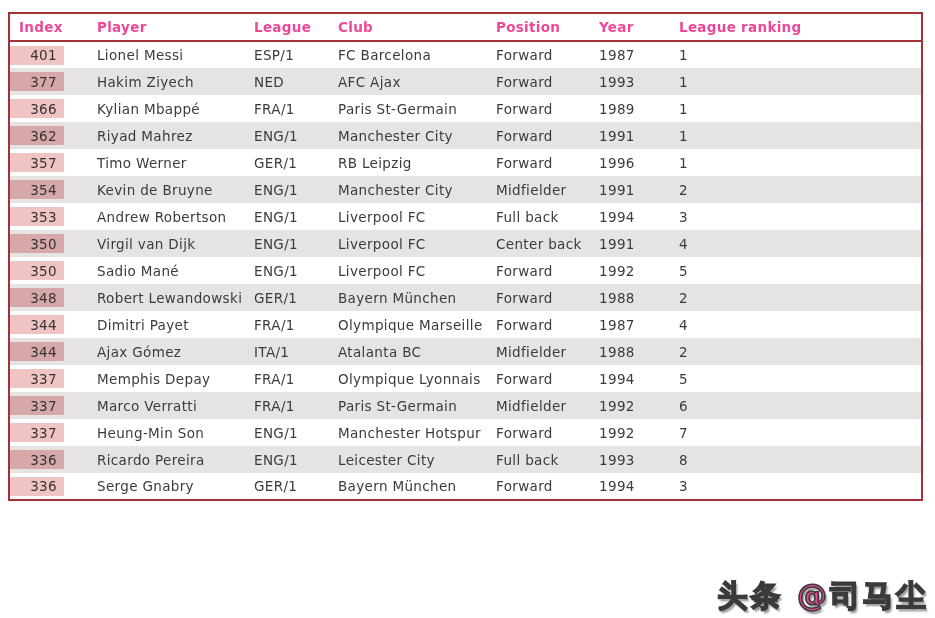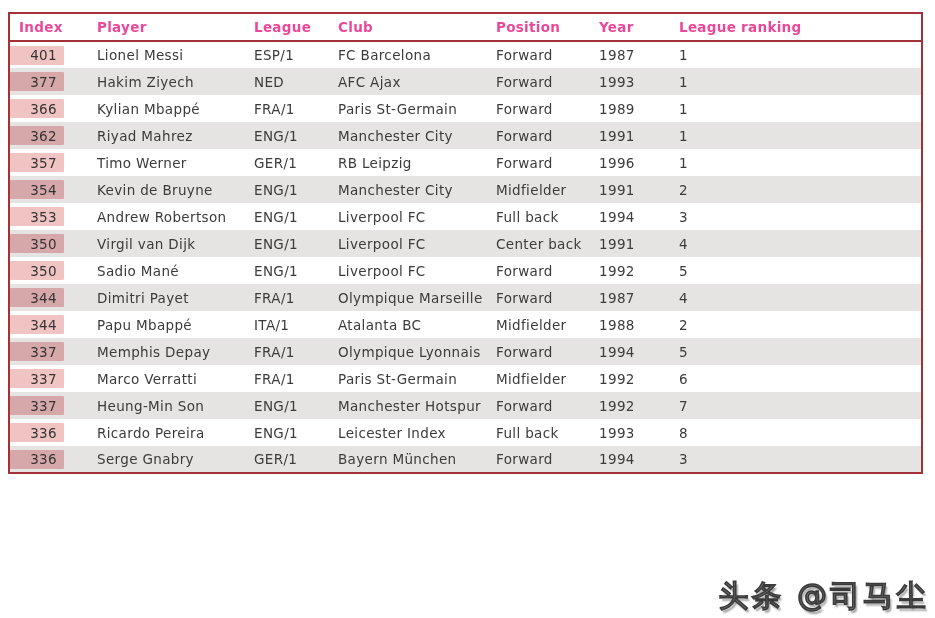--- a/index.html
+++ b/index.html
@@ -58,23 +58,23 @@
     border-radius: 1px;
     color: #343434;
   }
   tbody tr:nth-child(odd)  .badge { background: #f1c4c4; }
   tbody tr:nth-child(even) .badge { background: #d7a8aa; }
   .watermark {
     position: absolute;
     right: 6px;
     top: 576px;
     font-size: 30px;
-    font-weight: 400;
+    font-weight: 700;
     letter-spacing: 3px;
-    color: #737373;
+    color: #ec4899;
     -webkit-text-stroke: 1.6px #3a3a3a;
     text-shadow: 2px 3px 2px rgba(60,60,60,0.55);
     white-space: nowrap;
     pointer-events: none;
   }
 </style>
 </head>
 <body>
 
 <div class="page">
@@ -176,31 +176,40 @@
         <tr>
           <td><span class="badge">350</span></td>
           <td>Sadio Mané</td>
           <td>ENG/1</td>
           <td>Liverpool FC</td>
           <td>Forward</td>
           <td>1992</td>
           <td>5</td>
         </tr>
         <tr>
+          <td><span class="badge">348</span></td>
+          <td>Robert Lewandowski</td>
+          <td>GER/1</td>
+          <td>Bayern München</td>
+          <td>Forward</td>
+          <td>1988</td>
+          <td>2</td>
+        </tr>
+        <tr>
           <td><span class="badge">344</span></td>
           <td>Dimitri Payet</td>
           <td>FRA/1</td>
           <td>Olympique Marseille</td>
           <td>Forward</td>
           <td>1987</td>
           <td>4</td>
         </tr>
         <tr>
           <td><span class="badge">344</span></td>
-          <td>Papu Mbappé</td>
+          <td>Ajax Gómez</td>
           <td>ITA/1</td>
           <td>Atalanta BC</td>
           <td>Midfielder</td>
           <td>1988</td>
           <td>2</td>
         </tr>
         <tr>
           <td><span class="badge">337</span></td>
           <td>Memphis Depay</td>
           <td>FRA/1</td>
@@ -224,21 +233,21 @@
           <td>ENG/1</td>
           <td>Manchester Hotspur</td>
           <td>Forward</td>
           <td>1992</td>
           <td>7</td>
         </tr>
         <tr>
           <td><span class="badge">336</span></td>
           <td>Ricardo Pereira</td>
           <td>ENG/1</td>
-          <td>Leicester Index</td>
+          <td>Leicester City</td>
           <td>Full back</td>
           <td>1993</td>
           <td>8</td>
         </tr>
         <tr>
           <td><span class="badge">336</span></td>
           <td>Serge Gnabry</td>
           <td>GER/1</td>
           <td>Bayern München</td>
           <td>Forward</td>

